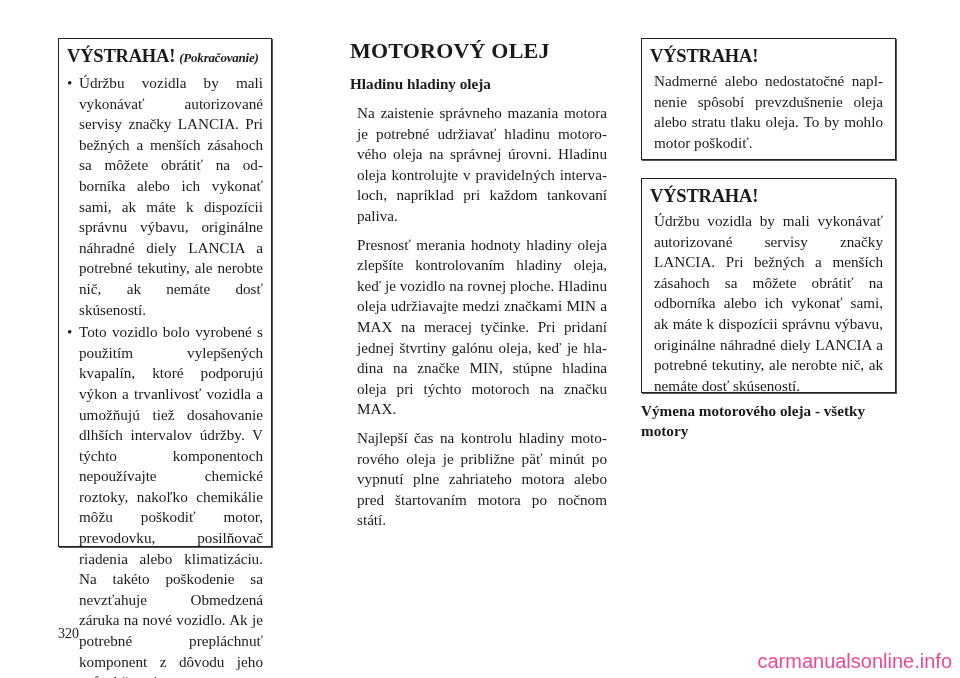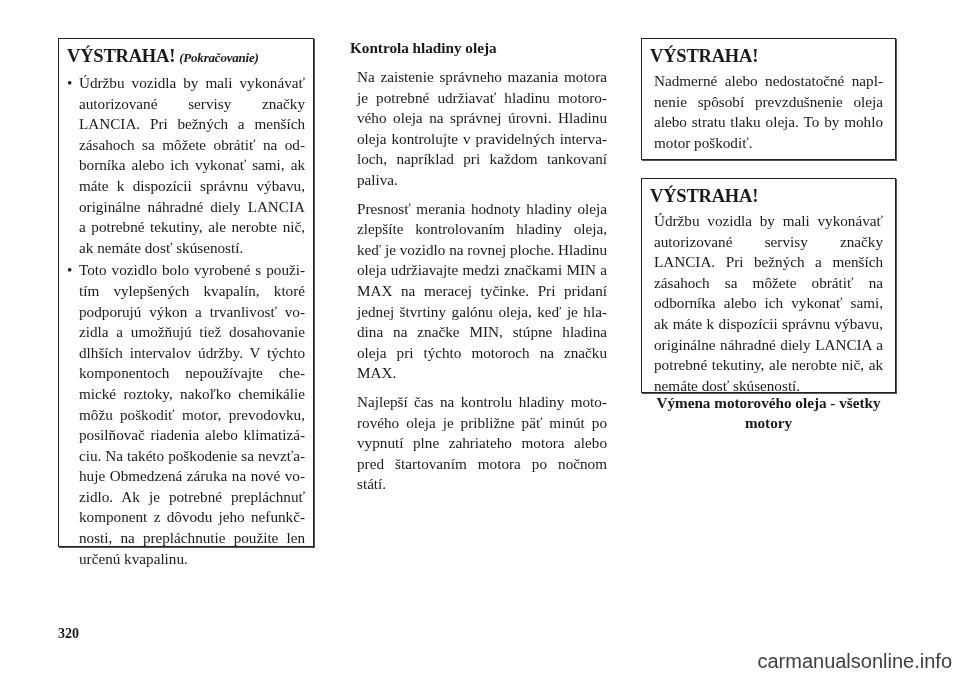--- a/index.html
+++ b/index.html
@@ -1,31 +1,31 @@
 <!DOCTYPE html>
 <html><head>
 <meta charset="utf-8">
 <style>
   html,body{margin:0;padding:0;background:#fff;}
   body{width:960px;height:678px;position:relative;overflow:hidden;font-family:"Liberation Serif","DejaVu Serif",serif;color:#1a1a1a;}
   .col{position:absolute;top:38px;}
-  .col-left{left:58px;width:256px;}
+  .col-left{left:58px;width:214px;}
   .col-mid{left:350px;width:257px;}
   .col-right{left:641px;width:255px;}
   .box{border:1.5px solid #222;box-shadow:1px 1px 0 #555;padding:6px 8px 10px 8px;box-sizing:border-box;}
   .box-title{font-weight:bold;font-size:18.5px;line-height:22px;margin:0 0 4px 0;letter-spacing:-0.2px;}
   .box-title .cont{font-style:italic;font-size:13px;font-weight:bold;margin-left:4px;}
   .para{font-size:15.2px;line-height:20.6px;text-align:justify;margin:0 0 8px 7px;hyphens:manual;}
   ul.bullets{list-style:none;margin:0;padding:0;}
   ul.bullets li{position:relative;padding-left:12px;font-size:15.2px;line-height:20.6px;text-align:justify;margin-bottom:2px;}
   ul.bullets li .bullet{position:absolute;left:0;top:0;}
   .h1{font-weight:bold;font-size:22px;line-height:26px;margin:0 0 10px 0;letter-spacing:0.2px;}
   .h2{font-weight:bold;font-size:15.2px;line-height:20px;margin:0 0 9px 0;}
-  .page-number{position:absolute;left:58px;top:626px;font-size:14px;font-weight:bold;}
-  .watermark{position:absolute;right:8px;top:650px;font-family:"Liberation Sans","DejaVu Sans",sans-serif;font-size:20px;color:#404040;letter-spacing:0px;}
+  .page-number{position:absolute;left:58px;top:626px;font-size:14px;}
+  .watermark{position:absolute;right:8px;top:650px;font-family:"Liberation Sans","DejaVu Sans",sans-serif;font-size:20px;color:#ec4899;letter-spacing:0px;}
 </style>
 </head>
 <body>
 
 <div class="col col-left">
   <div class="box" style="height:509px;">
     <div class="box-title">
       <span>VÝSTRAHA!</span><span class="cont">(Pokračovanie)</span>
     </div>
     <ul class="bullets">
@@ -35,32 +35,33 @@
       </li>
       <li>
         <span class="bullet">•</span>
         <span>Toto vozidlo bolo vyrobené s použi­tím vylepšených kvapalín, ktoré podporujú výkon a trvanlivosť vo­zidla a umožňujú tiež dosahovanie dlhších intervalov údržby. V týchto komponentoch nepoužívajte che­mické roztoky, nakoľko chemikálie môžu poškodiť motor, prevodovku, posilňovač riadenia alebo klimatizá­ciu. Na takéto poškodenie sa nevzťa­huje Obmedzená záruka na nové vo­zidlo. Ak je potrebné prepláchnuť komponent z dôvodu jeho nefunkč­nosti, na prepláchnutie použite len určenú kvapalinu.</span>
       </li>
     </ul>
   </div>
 </div>
 
 <div class="col col-mid">
-  <div class="h2">Kontrola hladiny oleja</div>
+  <div class="h1">MOTOROVÝ OLEJ</div>
+  <div class="h2">Hladinu hladiny oleja</div>
   <p class="para">Na zaistenie správneho mazania motora je potrebné udržiavať hladinu motoro­vého oleja na správnej úrovni. Hladinu oleja kontrolujte v pravidelných interva­loch, napríklad pri každom tankovaní paliva.</p>
   <p class="para">Presnosť merania hodnoty hladiny oleja zlepšíte kontrolovaním hladiny oleja, keď je vozidlo na rovnej ploche. Hladinu oleja udržiavajte medzi značkami MIN a MAX na meracej tyčinke. Pri pridaní jednej štvrtiny galónu oleja, keď je hla­dina na značke MIN, stúpne hladina oleja pri týchto motoroch na značku MAX.</p>
   <p class="para">Najlepší čas na kontrolu hladiny moto­rového oleja je približne päť minút po vypnutí plne zahriateho motora alebo pred štartovaním motora po nočnom státí.</p>
 </div>
 
 <div class="col col-right">
   <div class="box" style="height:122px;">
     <div class="box-title">VÝSTRAHA!</div>
     <p class="para" style="margin:4px;">Nadmerné alebo nedostatočné napl­nenie spôsobí prevzdušnenie oleja alebo stratu tlaku oleja. To by mohlo motor poškodiť.</p>
   </div>
   <div class="box" style="margin-top:18px;height:215px;">
     <div class="box-title">VÝSTRAHA!</div>
     <p class="para" style="margin:4px;">Údržbu vozidla by mali vykonávať au­torizované servisy značky LANCIA. Pri bežných a menších zásahoch sa môžete obrátiť na odborníka alebo ich vykonať sami, ak máte k dispozícii správnu výbavu, originálne náhradné diely LANCIA a potrebné tekutiny, ale nerobte nič, ak nemáte dosť skú­seností.</p>
   </div>
-  <div class="h2" style="margin-top:0;margin-bottom:6px;text-align:center;">Výmena motorového oleja - všetky motory</div>
+  <div class="h2" style="margin-top:8px;margin-bottom:6px;">Výmena motorového oleja - všetky motory</div>
 </div>
 
 <div class="page-number">320</div>
 <div class="watermark">carmanualsonline.info</div>
 
 </body></html>

